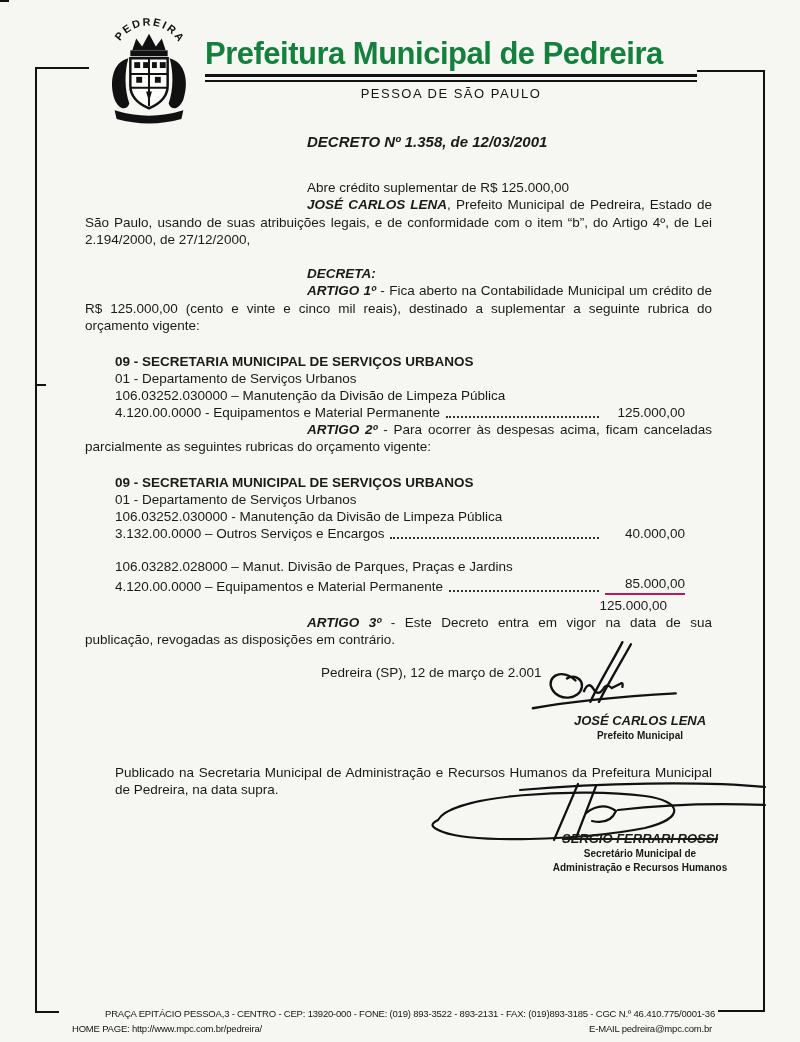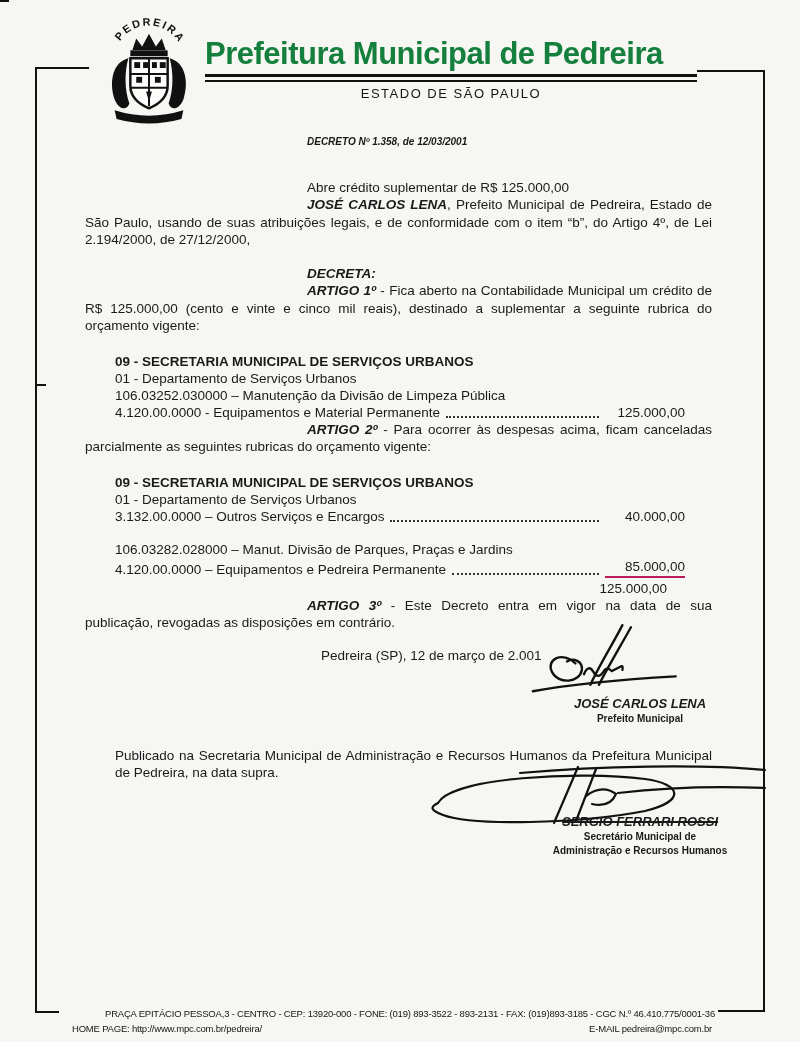--- a/index.html
+++ b/index.html
@@ -34,21 +34,21 @@
     margin-top:4px; text-align:center; font-size:13px;
     letter-spacing:1.5px; color:#151515;
   }
   
   .body{
     position:absolute; left:85px; top:125px; width:627px;
     font-size:13.5px; line-height:17.5px;
   }
   .indent{margin-left:222px;}
   .bi{font-weight:bold; font-style:italic;}
-  .decree-number{margin-top:8px; font-size:10px;}
+  .decree-number{margin-top:8px; font-size:15px;}
   .decree-summary{margin-top:28px;}
   p.para{margin:0; text-align:justify; text-indent:222px;}
   .preamble{margin-top:28px;}
   .decreta{margin-top:16px;}
   .article-1{margin-top:13px;}
   .article-2{margin-top:10px;}
   .article-3{margin-top:10px;}
   .budget{margin-top:18px; padding-left:30px; line-height:17px;}
   .budget .sec-head{font-weight:bold;}
   .budget-row{display:flex; align-items:flex-end; margin-right:27px;}
@@ -113,21 +113,21 @@
     <rect x="61" y="63" width="6" height="6" fill="#111"></rect>
     <path d="M 52 78 h 6 l -3 10 z" fill="#111"></path>
     <path d="M 34 44 C 18 48 14 68 20 86 C 24 96 32 98 35 90 C 30 76 30 58 34 44 Z" fill="#111"></path>
     <path d="M 76 44 C 92 48 96 68 90 86 C 86 96 78 98 75 90 C 80 76 80 58 76 44 Z" fill="#111"></path>
     <path d="M 20 97 Q 55 108 90 97 L 88 106 Q 55 115 22 106 Z" fill="#111"></path>
   </svg>
 
   <div class="header-text">
     <div class="doc-title">Prefeitura Municipal de Pedreira</div>
     <div class="title-underline"></div>
-    <div class="doc-subtitle">ESTADO DE SÃO PAULO</div>
+    <div class="doc-subtitle">PESSOA DE SÃO PAULO</div>
   </div>
 
   <div class="body">
 
     <div class="decree-number indent bi">DECRETO Nº 1.358, de 12/03/2001</div>
 
     <div class="decree-summary indent">Abre crédito suplementar de R$ 125.000,00</div>
 
     <p class="para preamble"><span class="bi">JOSÉ CARLOS LENA</span><span>, Prefeito Municipal de Pedreira, Estado de São Paulo, usando de suas atribuições legais, e de conformidade com o item “b”, do Artigo 4º, de Lei 2.194/2000, de 27/12/2000,</span></p>
 
@@ -144,31 +144,32 @@
         <span class="dot-leader"></span>
         <span class="amount">125.000,00</span>
       </div>
     </div>
 
     <p class="para article-2"><span class="bi">ARTIGO 2º</span><span> - Para ocorrer às despesas acima, ficam canceladas parcialmente as seguintes rubricas do orçamento vigente:</span></p>
 
     <div class="budget">
       <div class="sec-head">09 - SECRETARIA MUNICIPAL DE SERVIÇOS URBANOS</div>
       <div>01 - Departamento de Serviços Urbanos</div>
+      <div>106.03252.030000 - Manutenção da Divisão de Limpeza Pública</div>
       <div class="budget-row">
         <span class="lbl">3.132.00.0000 – Outros Serviços e Encargos</span>
         <span class="dot-leader"></span>
         <span class="amount">40.000,00</span>
       </div>
     </div>
 
     <div class="cancel-part2">
       <div>106.03282.028000 – Manut. Divisão de Parques, Praças e Jardins</div>
       <div class="budget-row">
-        <span class="lbl">4.120.00.0000 – Equipamentos e Pedreira Permanente</span>
+        <span class="lbl">4.120.00.0000 – Equipamentos e Material Permanente</span>
         <span class="dot-leader"></span>
         <span class="amount underlined">85.000,00</span>
       </div>
       <div class="total-row">125.000,00</div>
     </div>
 
     <p class="para article-3"><span class="bi">ARTIGO 3º</span><span> - Este Decreto entra em vigor na data de sua publicação, revogadas as disposições em contrário.</span></p>
 
     <div class="closing">
       <div class="place-date">Pedreira (SP), 12 de março de 2.001</div>

